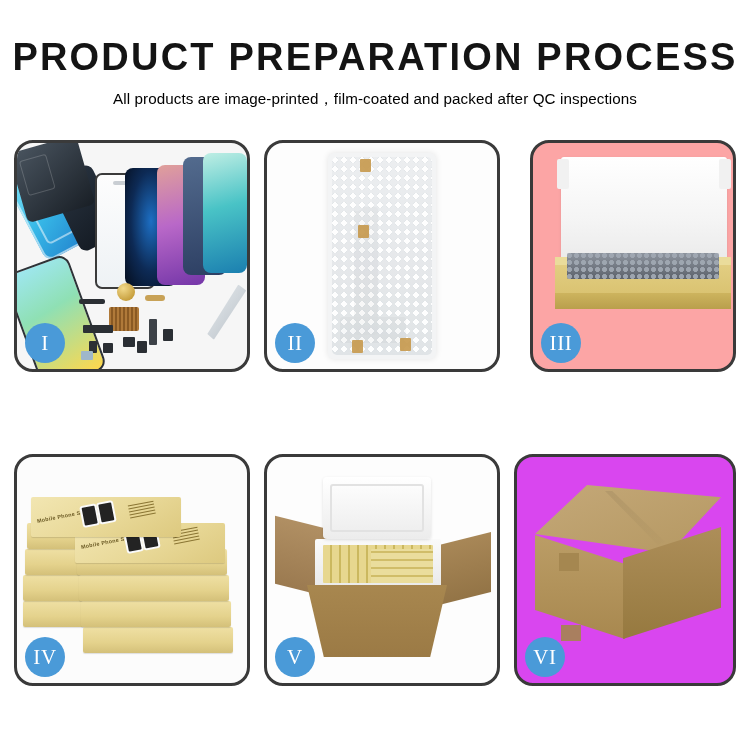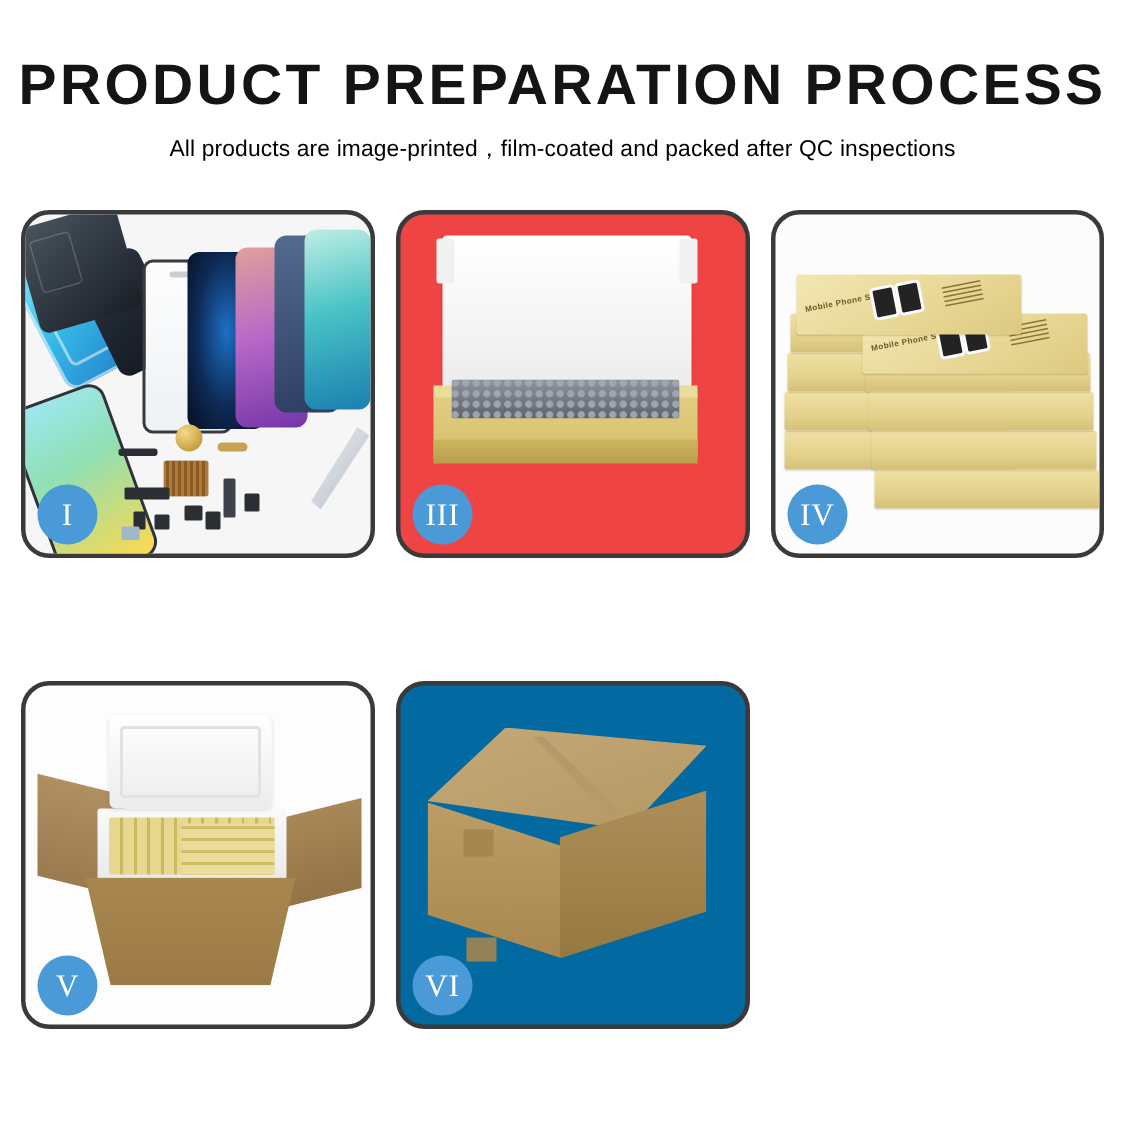--- a/index.html
+++ b/index.html
@@ -178,21 +178,21 @@
   }
   .tape{
     position:absolute;width:11px;height:13px;background:#c79a4f;border-radius:1px;opacity:.92;
   }
   .t1{left:32px;top:6px;}
   .t2{left:30px;top:72px;}
   .t3{left:24px;bottom:6px;}
   .t4{left:72px;bottom:8px;}
 
   
-  .p3{background:#ef4444;}
+  .p3{background:#fca5a5;margin-left:16px;}
   .foamlid{
     position:absolute;left:28px;top:14px;width:166px;height:118px;
     background:linear-gradient(180deg,#ffffff 0%,#f4f4f4 55%,#e7e7e7 100%);
     border-radius:3px;
     box-shadow:0 1px 3px rgba(0,0,0,.10);
   }
   .foamlid:before{
     content:"";position:absolute;left:-4px;top:2px;width:12px;height:30px;
     background:#f1f1f1;border-radius:2px;
   }
@@ -293,21 +293,21 @@
     background:repeating-linear-gradient(0deg,#eadd9c 0 6px,#d0bd68 6px 8px);
     border-radius:1px;
   }
   .carton5{
     position:absolute;left:40px;top:128px;width:140px;height:72px;
     background:linear-gradient(180deg,#a8874f 0%,#9b7a45 100%);
     clip-path:polygon(0 0,100% 0,88% 100%,12% 100%);
   }
 
   
-  .p6{background:#0369a1;padding-left:20px;}
+  .p6{background:#d946ef;padding-left:20px;}
   .c6-top{
     position:absolute;left:18px;top:28px;width:186px;height:68px;
     background:linear-gradient(160deg,#c4a878 0%,#b59862 100%);
     clip-path:polygon(28% 0,100% 18%,72% 100%,0 72%);
   }
   .c6-seam{
     position:absolute;left:52px;top:34px;width:120px;height:54px;
     background:linear-gradient(160deg,rgba(0,0,0,.08),rgba(0,0,0,0));
     clip-path:polygon(30% 0,36% 0,80% 94%,74% 100%);
   }
@@ -360,20 +360,34 @@
           <i style="left:58px;top:56px;width:10px;height:12px;"></i>
           <i style="left:70px;top:34px;width:8px;height:26px;background:#3d4248;"></i>
           <i style="left:84px;top:44px;width:10px;height:12px;"></i>
           <i style="left:2px;top:66px;width:12px;height:9px;background:#9fb7c9;"></i>
         </div>
         <div class="tweez"></div>
       </div>
       <div class="badge">I</div>
     </div>
 
+    <div class="panel p2">
+      <div class="photo">
+        <div class="bag">
+          <div class="inner-part"></div>
+          <div class="inner-foot"></div>
+          <div class="bubbles"></div>
+          <div class="tape t1"></div>
+          <div class="tape t2"></div>
+          <div class="tape t3"></div>
+          <div class="tape t4"></div>
+        </div>
+      </div>
+      <div class="badge">II</div>
+    </div>
 
     <div class="panel p3">
       <div class="photo">
         <div class="foamlid"></div>
         <div class="boxbody3"></div>
         <div class="bubblefill"></div>
         <div class="boxfront3"></div>
       </div>
       <div class="badge">III</div>
     </div>

